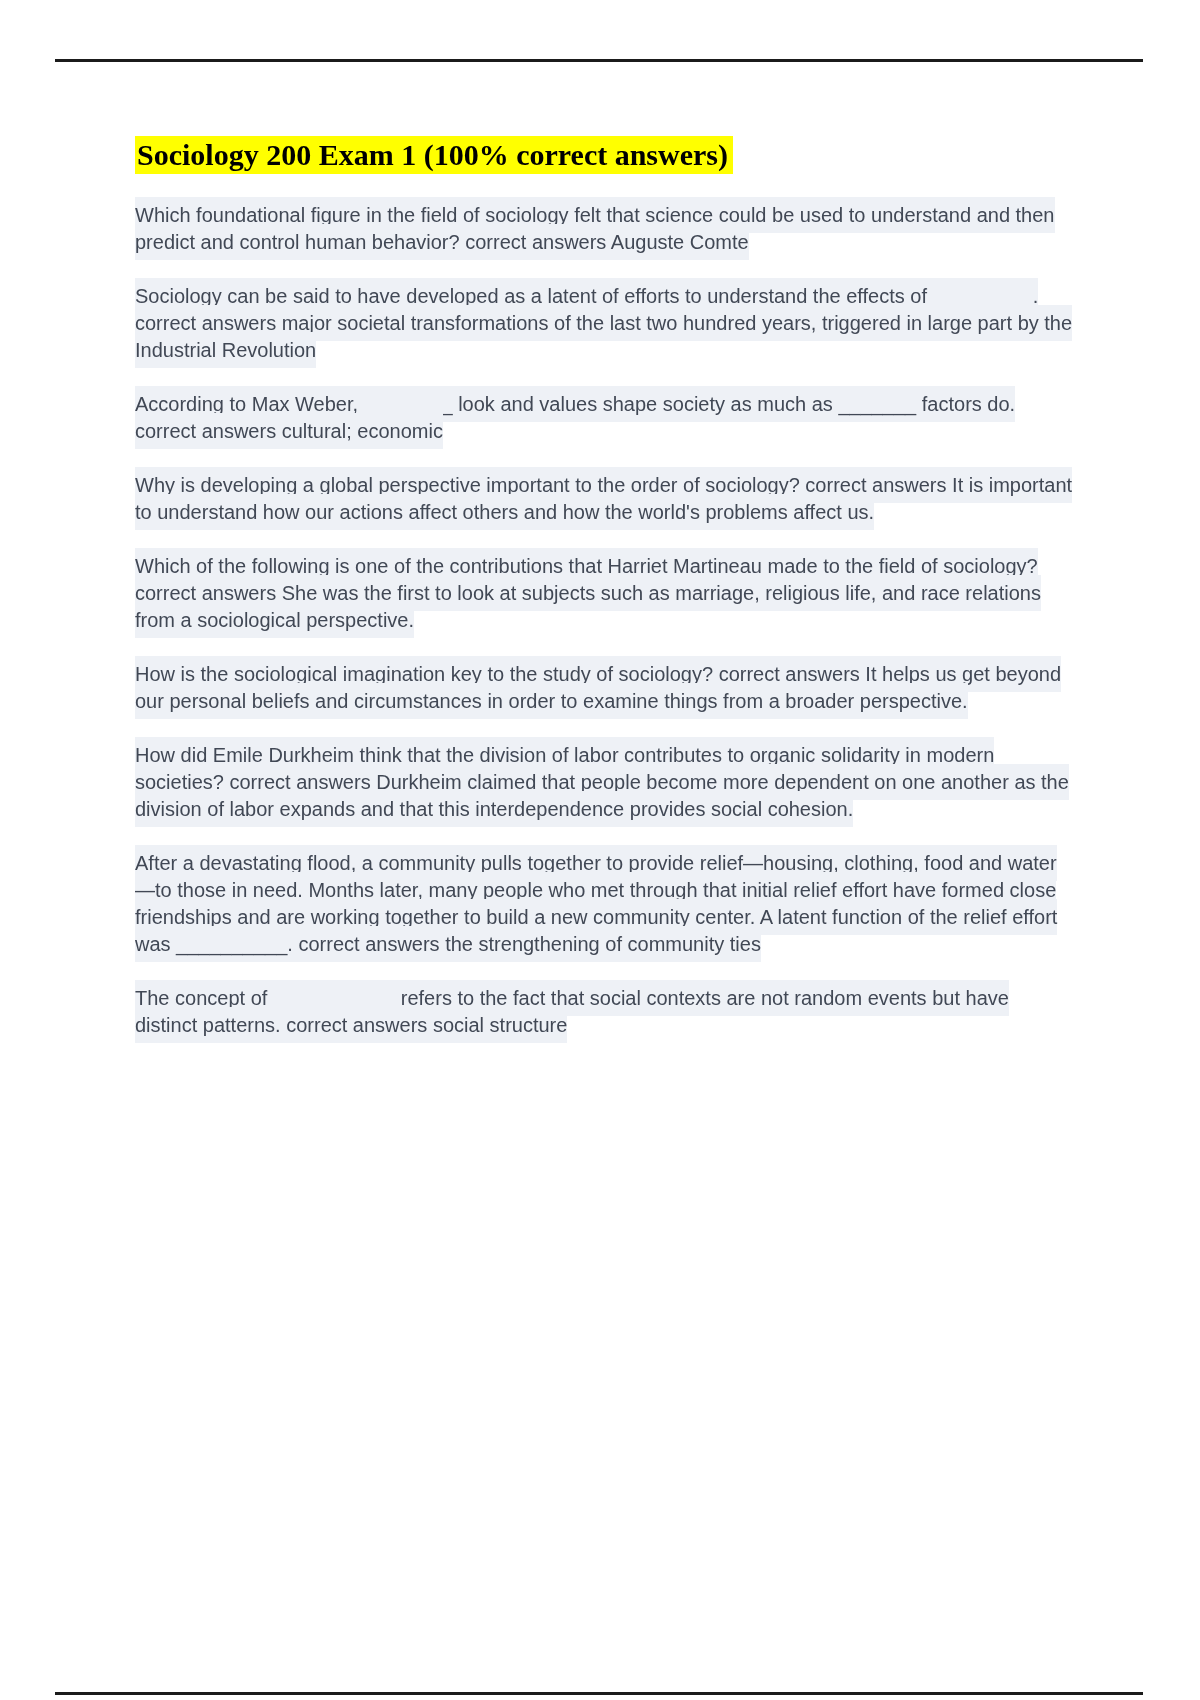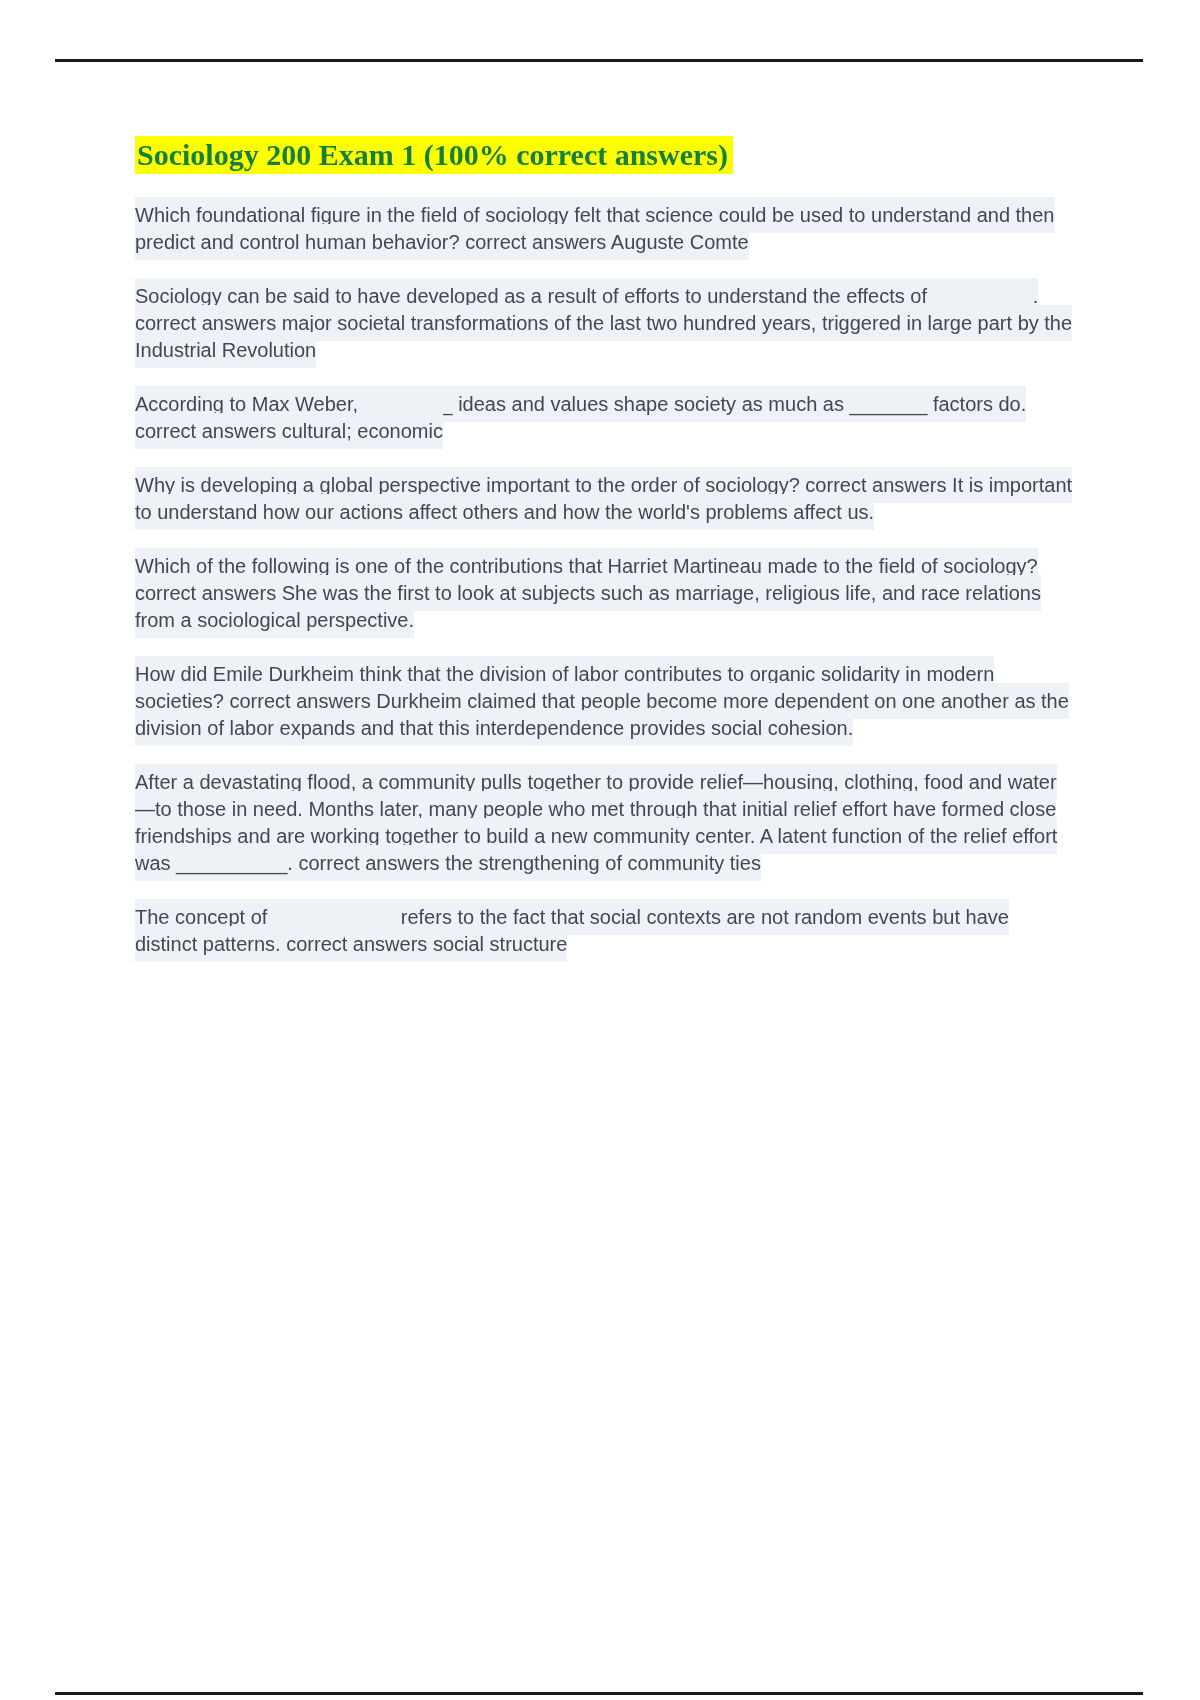--- a/index.html
+++ b/index.html
@@ -29,21 +29,21 @@
     left: 135px;
     top: 136px;
     width: 940px;
   }
   h1.doc-title {
     margin: 0 0 28px 0;
     font-family: "Liberation Serif", serif;
     font-weight: bold;
     font-size: 30px;
     line-height: 38px;
-    color: #15803d;
+    color: #000000;
   }
   h1.doc-title .hl-yellow {
     background: var(--title-hl, #ffff00);
     padding: 2px 5px 3px 2px;
     box-decoration-break: clone;
   }
   .qa-list p {
     margin: 0 0 27px 0;
     font-size: 20px;
     line-height: 27px;
@@ -60,24 +60,25 @@
 <body>
 
 <div class="page" style="--title-hl: #ffff00; --para-hl: #eef1f6; --text-color: #414855; --rule-color: #1b1b1b;">
   <div class="rule rule-top"></div>
 
   <div class="content">
     <h1 class="doc-title"><span class="hl-yellow">Sociology 200 Exam 1 (100% correct answers)</span></h1>
 
     <main class="qa-list">
         <p><span class="hl">Which foundational figure in the field of sociology felt that science could be used to understand and then predict and control human behavior? correct answers Auguste Comte</span></p>
-        <p><span class="hl">Sociology can be said to have developed as a result of efforts to understand the effects of _________. correct answers major societal transformations of the last two hundred years, triggered in large part by the Industrial Revolution</span></p>
-        <p><span class="hl">According to Max Weber, ________ ideas and values shape society as much as _______ factors do. correct answers cultural; economic</span></p>
+        <p><span class="hl">Sociology can be said to have developed as a latent of efforts to understand the effects of _________. correct answers major societal transformations of the last two hundred years, triggered in large part by the Industrial Revolution</span></p>
+        <p><span class="hl">According to Max Weber, ________ look and values shape society as much as _______ factors do. correct answers cultural; economic</span></p>
         <p><span class="hl">Why is developing a global perspective important to the order of sociology? correct answers It is important to understand how our actions affect others and how the world's problems affect us.</span></p>
         <p><span class="hl">Which of the following is one of the contributions that Harriet Martineau made to the field of sociology? correct answers She was the first to look at subjects such as marriage, religious life, and race relations from a sociological perspective.</span></p>
+        <p><span class="hl">How is the sociological imagination key to the study of sociology? correct answers It helps us get beyond our personal beliefs and circumstances in order to examine things from a broader perspective.</span></p>
         <p><span class="hl">How did Emile Durkheim think that the division of labor contributes to organic solidarity in modern societies? correct answers Durkheim claimed that people become more dependent on one another as the division of labor expands and that this interdependence provides social cohesion.</span></p>
         <p><span class="hl">After a devastating flood, a community pulls together to provide relief—housing, clothing, food and water—to those in need. Months later, many people who met through that initial relief effort have formed close friendships and are working together to build a new community center. A latent function of the relief effort was __________. correct answers the strengthening of community ties</span></p>
         <p><span class="hl">The concept of ___________ refers to the fact that social contexts are not random events but have distinct patterns. correct answers social structure</span></p>
       </main>
   </div>
 
   <div class="rule rule-bottom"></div>
 </div>
 
 </body></html>

